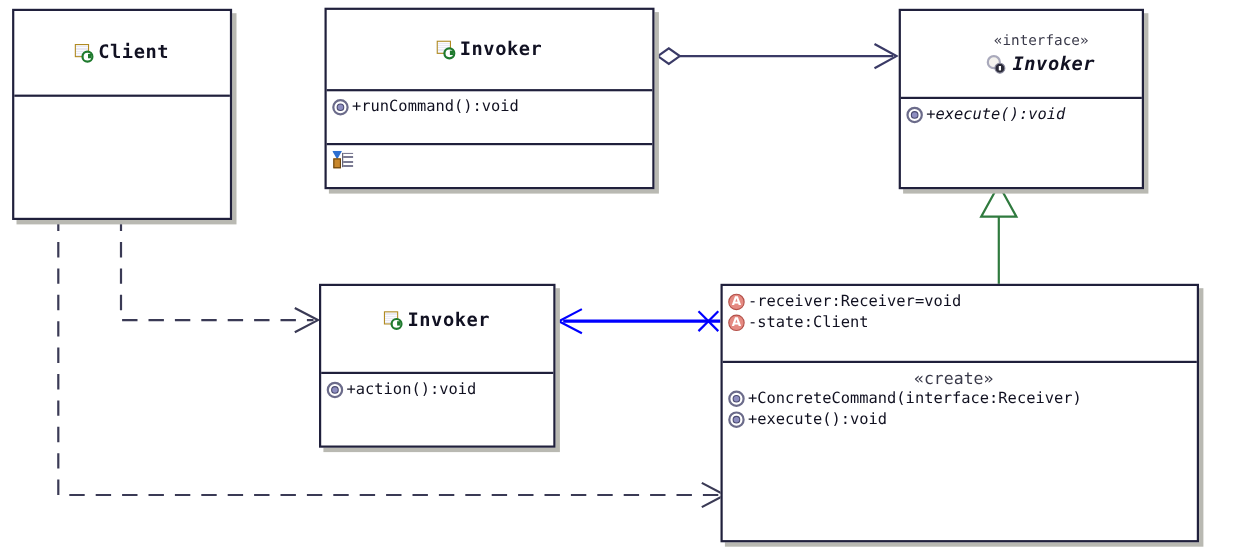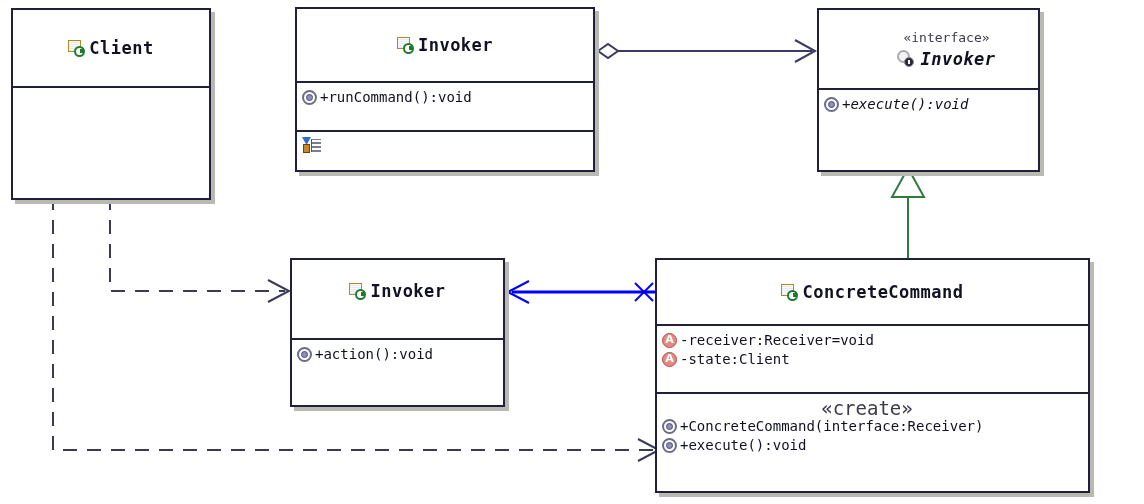--- a/index.html
+++ b/index.html
@@ -71,21 +71,21 @@
     font-size: 14px;
     color: #101020;
     white-space: nowrap;
     padding-left: 3px;
     line-height: 19px;
   }
   .member.italic { font-style: italic; }
   .member-stereo {
     text-align: center;
     font-family: "DejaVu Sans Mono", "Liberation Mono", monospace;
-    font-size: 19px;
+    font-size: 15px;
     color: #3a3a4a;
     line-height: 18px;
   }
   .comp-pad { padding: 5px 13px 3px 2px; }
 
   
   .ic { display: inline-block; position: relative; flex: 0 0 auto; }
 
   .ic-class { width: 17px; height: 17px; }
   .ic-class .sheet {
@@ -303,29 +303,20 @@
         <span class="ic ic-op">
           <span class="o1"></span>
             <span class="o2"></span>
         </span>
         <span>+action():void</span>
       </div>
     </div>
   </div>
 
   <div class="umlbox" style="left:655px; top:258px; width:435px; height:235px;">
-    <div class="compartment title-comp" style="height:64px;">
-      <div class="title-row">
-        <span class="ic ic-class">
-          <span class="sheet"></span>
-            <span class="badge"></span>
-        </span>
-        <span class="cname">ConcreteCommand</span>
-      </div>
-    </div>
     <div class="compartment comp-pad" style="height:68px;">
       <div class="member">
         <span class="ic ic-attr">
           <span class="a1"></span>
             <span class="a2">A</span>
         </span>
         <span>-receiver:Receiver=void</span>
       </div>
       <div class="member">
         <span class="ic ic-attr">

